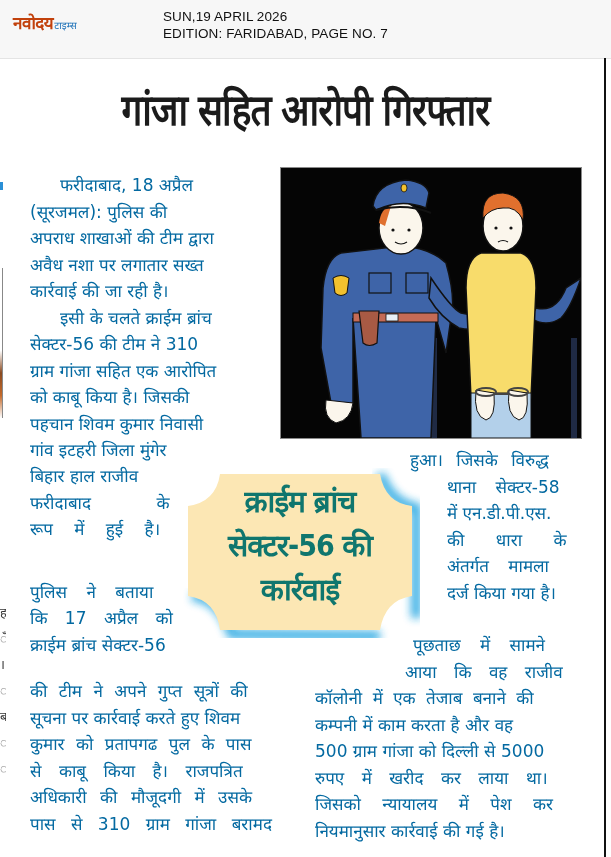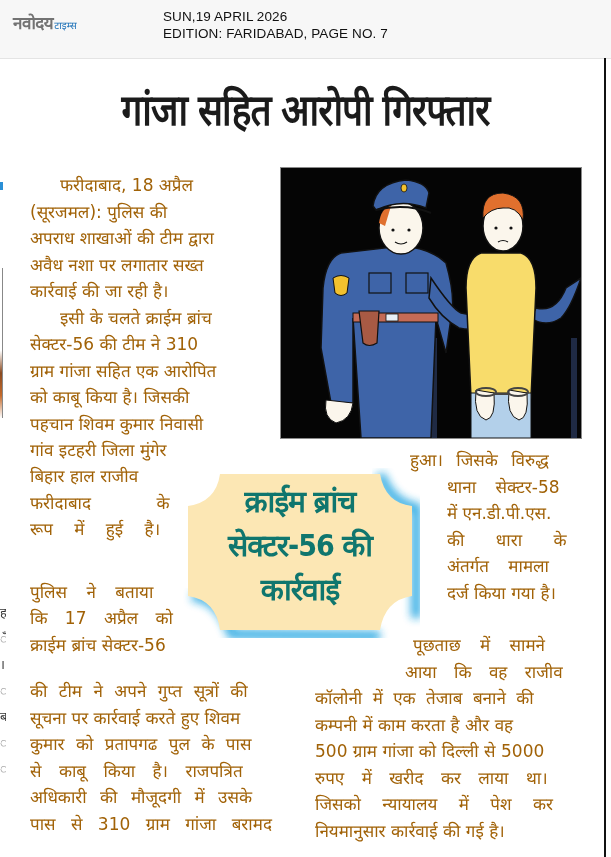--- a/index.html
+++ b/index.html
@@ -9,21 +9,21 @@
   }
   .header {
     position: absolute; left: 0; top: 0; width: 611px; height: 58px;
     background: #f7f7f7; border-bottom: 1px solid #e4e4e4;
   }
   .logo {
     position: absolute; left: 13px; top: 12px; height: 20px;
     display: flex; align-items: flex-end;
   }
   .logo-main {
-    color: #737373; font-weight: bold; font-size: 17px; line-height: 18px;
+    color: #c2410c; font-weight: bold; font-size: 17px; line-height: 18px;
     letter-spacing: -0.5px;
   }
   .logo-sub {
     color: #1e72b8; font-size: 10px; line-height: 12px; margin-left: 1px;
   }
   .meta {
     position: absolute; left: 163px; top: 8px;
     font-family: "Liberation Sans", sans-serif; font-size: 13.5px; line-height: 17px;
     color: #111; letter-spacing: 0.1px;
   }
@@ -40,21 +40,21 @@
   .edge-box {
     position: absolute; left: 0; top: 268px; width: 2px; height: 150px;
     border-right: 1px solid #888;
     background: linear-gradient(to bottom, #fff 0%, #fff 55%, #8a4a20 70%, #c46a2b 85%, #fff 100%);
   }
   .edge-glyphs {
     position: absolute; left: 0; top: 600px; width: 6px; font-size: 13px; line-height: 26px;
     color: #333; overflow: hidden;
   }
   .col {
-    position: absolute; font-size: 17px; line-height: 26.5px; color: #a16207;
+    position: absolute; font-size: 17px; line-height: 26.5px; color: #0369a1;
     text-align: justify; text-align-last: justify;
   }
   .jl { display: flex; justify-content: space-between; white-space: nowrap; }
   .jl.left { justify-content: flex-start; gap: 6px; }
   .photo {
     position: absolute; left: 280px; top: 167px; width: 300px; height: 270px;
     background: #050505; border: 1px solid #8a8a8a; overflow: hidden;
   }
   .callout-wrap {
     position: absolute; left: 180px; top: 468px; width: 240px; height: 170px;

